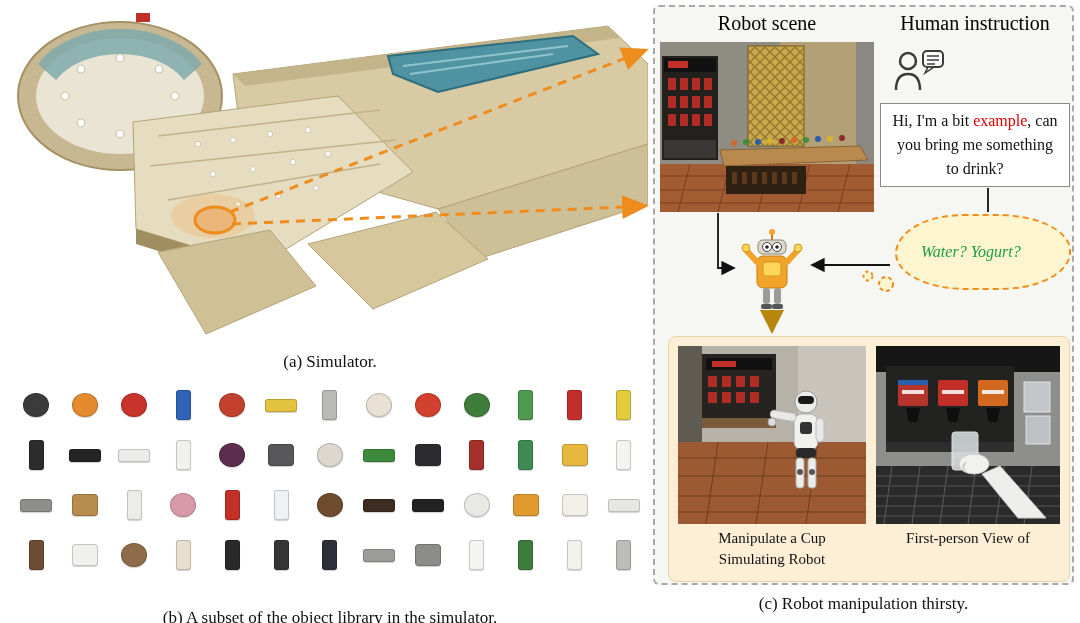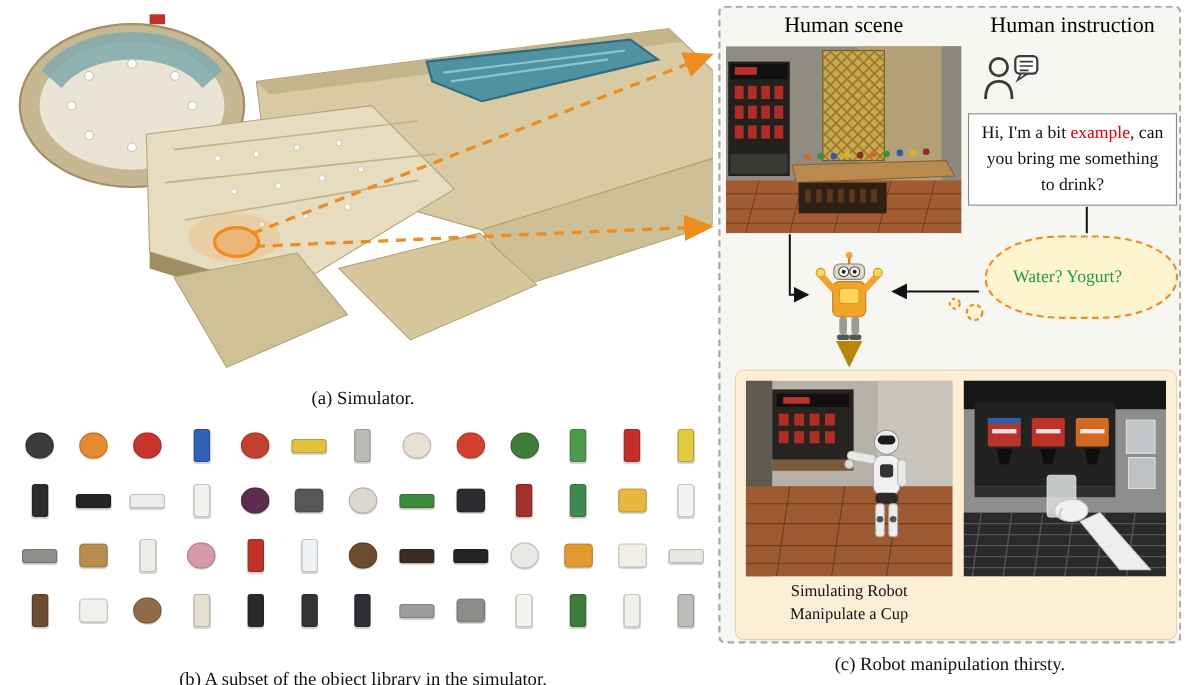--- a/index.html
+++ b/index.html
@@ -160,21 +160,21 @@
     <div class="obj tall" title="spray-bottle" style="background: rgb(244, 244, 240);"></div>
     <div class="obj tall" title="green-bottle" style="background: rgb(62, 124, 60);"></div>
     <div class="obj tall" title="yogurt-drink" style="background: rgb(242, 242, 236);"></div>
     <div class="obj tall" title="gray-cup" style="background: rgb(188, 188, 184);"></div>
   </div>
 
 <div class="abs cap" style="left:10px;top:608px;width:640px;">(b) A subset of the object library in the simulator.</div>
 
 <div class="abs panel-c" style="left:653px;top:5px;width:421px;height:580px;"></div>
 
-<div class="abs panel-title" style="left:660px;top:12px;width:214px;">Human scene</div>
+<div class="abs panel-title" style="left:660px;top:12px;width:214px;">Robot scene</div>
 <div class="abs panel-title" style="left:876px;top:12px;width:198px;">Human instruction</div>
 
 <svg class="abs img-frame" style="left:660px;top:42px;" width="214" height="170" viewBox="0 0 214 170">
   <defs>
     <pattern id="lat" width="10" height="10" patternUnits="userSpaceOnUse">
       <path d="M0,10 L10,0 M0,0 L10,10" stroke="#97782e" stroke-width="1.5"></path>
     </pattern>
   </defs>
   <rect width="214" height="170" fill="#8f8c82"></rect>
   <rect x="120" y="0" width="94" height="130" fill="#b3a077"></rect>
@@ -265,21 +265,21 @@
   <path d="M17,36 L6,24" stroke="#f2a42a" stroke-width="6" stroke-linecap="round"></path>
   <path d="M47,36 L58,24" stroke="#f2a42a" stroke-width="6" stroke-linecap="round"></path>
   <circle cx="6" cy="22" r="4" fill="#ffd65a" stroke="#d09a20"></circle>
   <circle cx="58" cy="22" r="4" fill="#ffd65a" stroke="#d09a20"></circle>
   <rect x="23" y="62" width="7" height="16" rx="3" fill="#9a9a96"></rect>
   <rect x="34" y="62" width="7" height="16" rx="3" fill="#9a9a96"></rect>
   <rect x="21" y="78" width="11" height="5" rx="2" fill="#555"></rect>
   <rect x="32" y="78" width="11" height="5" rx="2" fill="#555"></rect>
 </svg>
 
-<div class="abs thought-cloud" style="left:895px;top:214px;width:176px;height:76px;">
+<div class="abs thought-cloud" style="left:895px;top:214px;width:176px;height:76px;font-style:italic;">
   <span>Water? Yogurt?</span>
 </div>
 
 <div class="abs bottom-panel" style="left:668px;top:336px;width:402px;height:246px;"></div>
 
 <svg class="abs img-frame" style="left:678px;top:346px;" width="188" height="178" viewBox="0 0 188 178">
   <rect width="188" height="178" fill="#b6b2a8"></rect>
   <rect x="120" width="68" height="178" fill="#c9c5bc"></rect>
   <rect width="24" height="178" fill="#5f5b52"></rect>
   <rect x="24" y="8" width="74" height="64" fill="#262421"></rect>
@@ -360,24 +360,25 @@
 
   <g>
     <polygon points="106,128 142,172 170,172 124,120" fill="#eeeeec" stroke="#ccc"></polygon>
     <rect x="76" y="86" width="26" height="38" rx="3" fill="#d8dddf" opacity="0.88" stroke="#f4f6f6"></rect>
     <ellipse cx="98" cy="118" rx="15" ry="10" fill="#f1f1ef" stroke="#ccc"></ellipse>
     <path d="M84,112 q-6,4 -2,10 M90,116 q-5,5 -1,10" fill="none" stroke="#ccc" stroke-width="2"></path>
   </g>
 </svg>
 
 <div class="abs sub-cap" style="left:678px;top:528px;width:188px;">
+  <div>Manipulate a Cup</div>
   <div>Simulating Robot</div>
-  <div>Manipulate a Cup</div>
 </div>
 <div class="abs sub-cap" style="left:876px;top:528px;width:184px;">
+  <div>First-person View of</div>
 </div>
 
 <div class="abs cap" style="left:653px;top:594px;width:421px;">(c) Robot manipulation thirsty.</div>
 
 <svg class="abs overlay" style="left:0;top:0;" width="1080" height="623" viewBox="0 0 1080 623">
   <defs>
     <marker id="mOrange" markerWidth="10" markerHeight="10" refX="8" refY="4" orient="auto">
       <path d="M0,0 L9,4 L0,8 Z" fill="#ef8c1e"></path>
     </marker>
     <marker id="mBlack" markerWidth="10" markerHeight="10" refX="7" refY="4" orient="auto">

